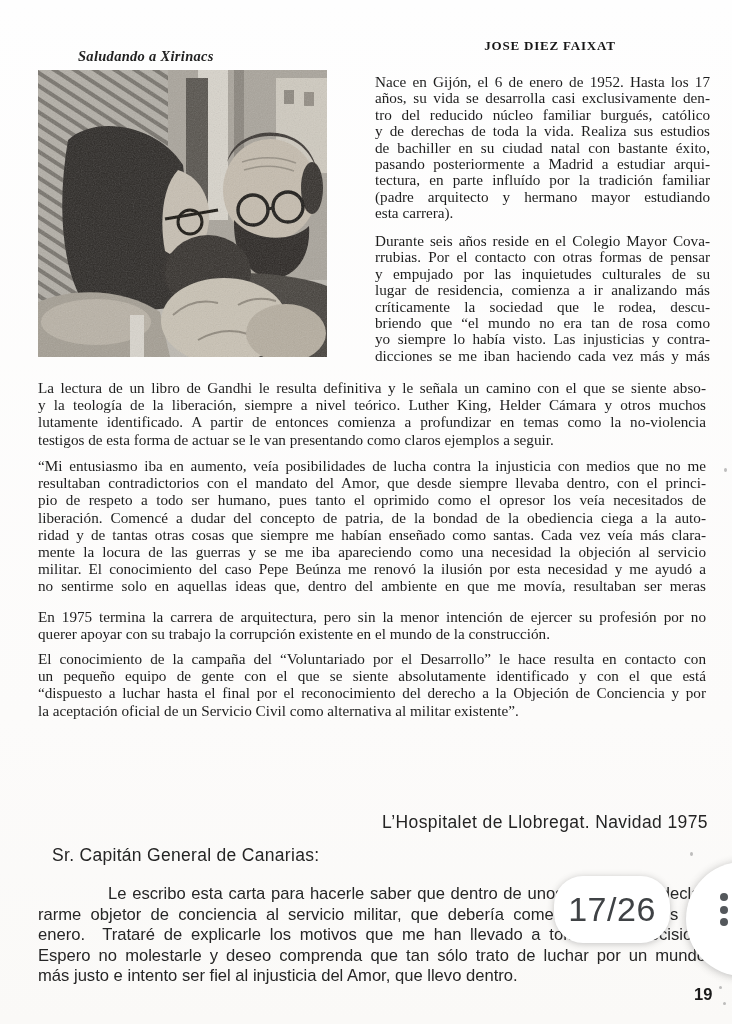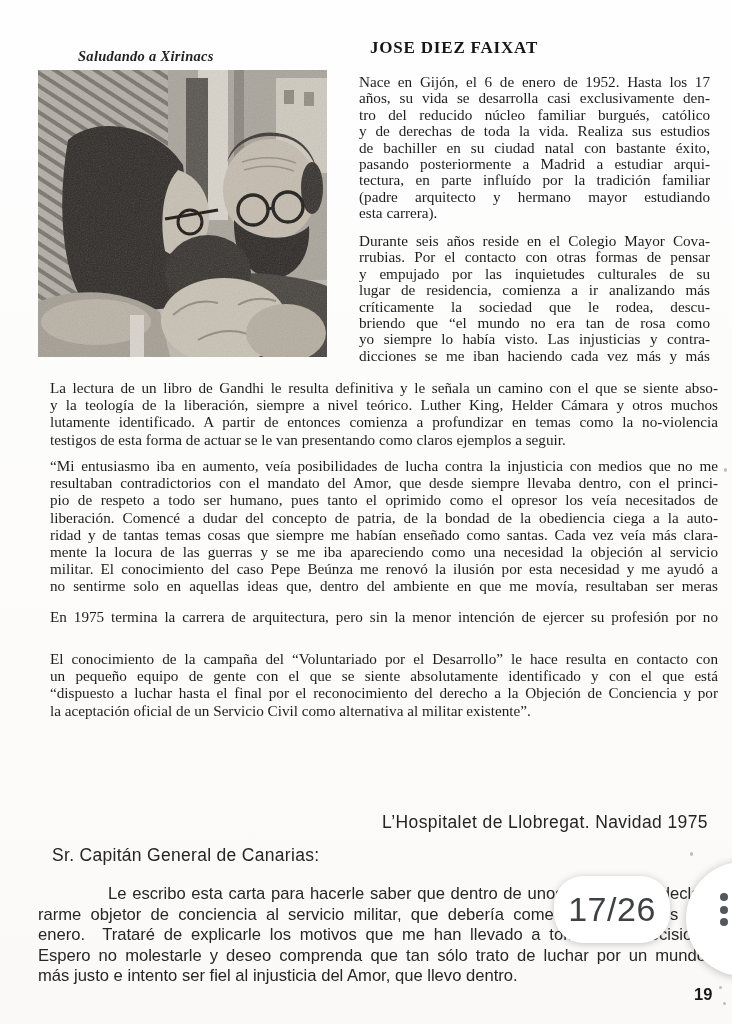--- a/index.html
+++ b/index.html
@@ -19,28 +19,28 @@
     font-family:Liberation Serif, serif;
     font-weight:bold;font-style:italic;font-size:14.5px;color:#222;
     letter-spacing:.3px;
     margin-left:28px;
   }
   .photo{
     position:absolute;left:38px;top:70px;width:289px;height:287px;
     background:#b8b4ac;overflow:hidden;
   }
   .title{
-    position:absolute;left:370px;top:38px;width:340px;
-    text-align:left;font-weight:bold;font-size:17px;letter-spacing:.8px;color:#161616;
+    position:absolute;left:380px;top:38px;width:340px;
+    text-align:center;font-weight:bold;font-size:13px;letter-spacing:.8px;color:#161616;
   }
   .colp{position:absolute;left:359px;width:351px;font-size:15.2px;color:#1d1d1d;}
-  .colp .jline{line-height:16.4px;}
+  .colp .jline{line-height:16.4px;margin-left:16px;}
   #colp1{top:74px;}
   #colp2{top:233px;}
-  .fullp{position:absolute;left:38px;width:668px;font-size:15.2px;color:#1d1d1d;margin-left:12px;}
+  .fullp{position:absolute;left:38px;width:668px;font-size:15.2px;color:#1d1d1d;}
   .fullp .jline{line-height:17.2px;}
   #p3{top:379px;}
   #p4{top:457px;}
   #p5{top:608px;}
   #p6{top:650px;}
   .jline{text-align:justify;text-align-last:justify;white-space:normal;}
   .jline.last{text-align-last:left;}
   .jline.indent{text-indent:70px;}
   
   .dateline{
@@ -171,27 +171,28 @@
       <div class="jline">La lectura de un libro de Gandhi le resulta definitiva y le señala un camino con el que se siente abso-</div>
       <div class="jline">y la teología de la liberación, siempre a nivel teórico. Luther King, Helder Cámara y otros muchos</div>
       <div class="jline">lutamente identificado. A partir de entonces comienza a profundizar en temas como la no-violencia</div>
       <div class="jline last">testigos de esta forma de actuar se le van presentando como claros ejemplos a seguir.</div>
     </div>
   <div class="fullp" id="p4">
       <div class="jline">“Mi entusiasmo iba en aumento, veía posibilidades de lucha contra la injusticia con medios que no me</div>
       <div class="jline">resultaban contradictorios con el mandato del Amor, que desde siempre llevaba dentro, con el princi-</div>
       <div class="jline">pio de respeto a todo ser humano, pues tanto el oprimido como el opresor los veía necesitados de</div>
       <div class="jline">liberación. Comencé a dudar del concepto de patria, de la bondad de la obediencia ciega a la auto-</div>
-      <div class="jline">ridad y de tantas temas cosas que siempre me habían enseñado como santas. Cada vez veía más clara-</div>
+      <div class="jline">ridad y de tantas otras cosas que siempre me habían enseñado como santas. Cada vez veía más clara-</div>
       <div class="jline">mente la locura de las guerras y se me iba apareciendo como una necesidad la objeción al servicio</div>
       <div class="jline">militar. El conocimiento del caso Pepe Beúnza me renovó la ilusión por esta necesidad y me ayudó a</div>
       <div class="jline">no sentirme solo en aquellas ideas que, dentro del ambiente en que me movía, resultaban ser meras</div>
     </div>
   <div class="fullp" id="p5">
       <div class="jline">En 1975 termina la carrera de arquitectura, pero sin la menor intención de ejercer su profesión por no</div>
+      <div class="jline last">querer apoyar con su trabajo la corrupción existente en el mundo de la construcción.</div>
     </div>
   <div class="fullp" id="p6">
       <div class="jline">El conocimiento de la campaña del “Voluntariado por el Desarrollo” le hace resulta en contacto con</div>
       <div class="jline">un pequeño equipo de gente con el que se siente absolutamente identificado y con el que está</div>
       <div class="jline">“dispuesto a luchar hasta el final por el reconocimiento del derecho a la Objeción de Conciencia y por</div>
       <div class="jline last">la aceptación oficial de un Servicio Civil como alternativa al militar existente”.</div>
     </div>
 
   <div class="dateline">L’Hospitalet de Llobregat. Navidad 1975</div>
   <div class="salutation">Sr. Capitán General de Canarias:</div>

